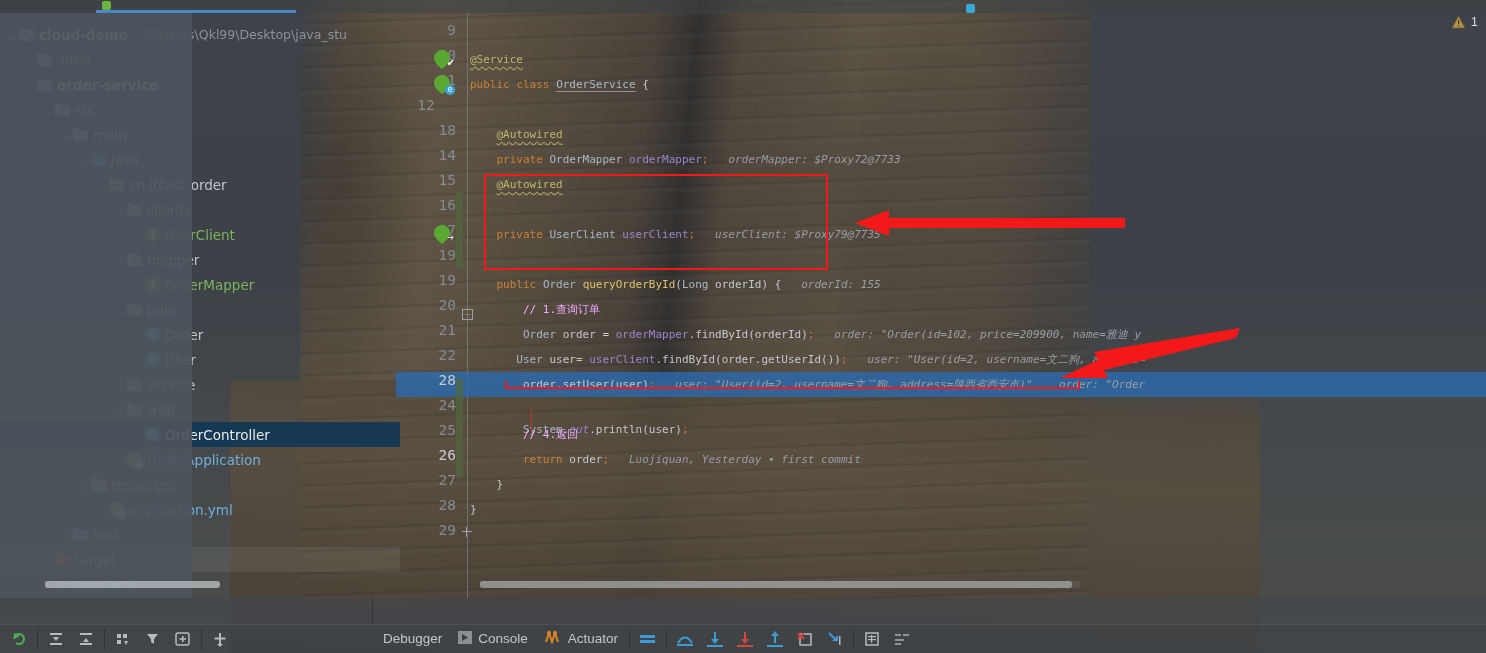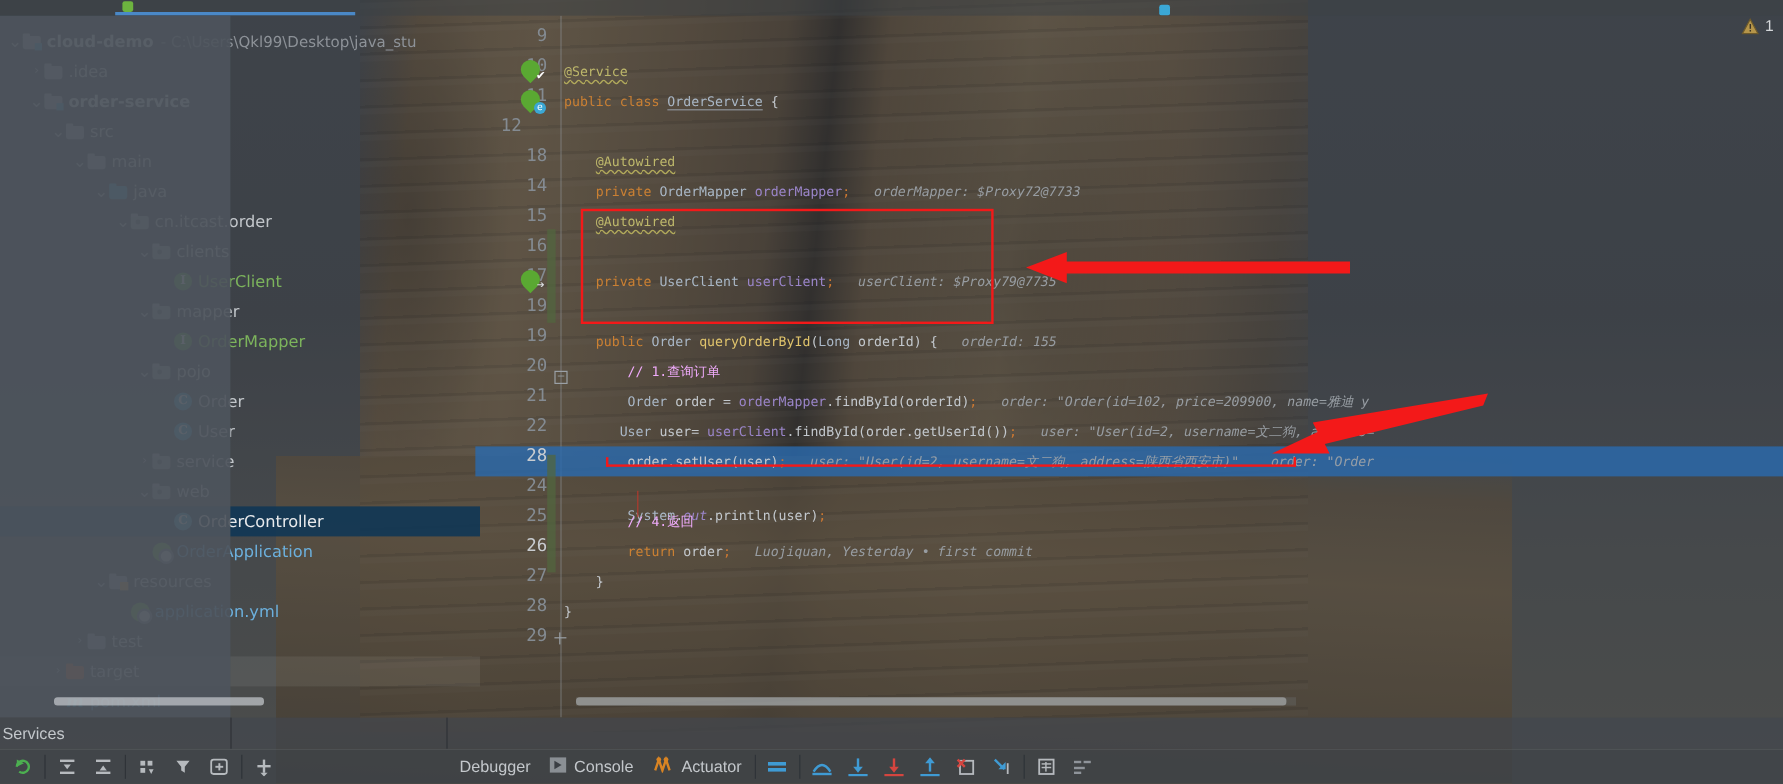--- a/index.html
+++ b/index.html
@@ -542,23 +542,20 @@
   <div class="redunderline" style="left:505px; top:381px; width:575px; height:8px; border-top:none;"></div>
 
   <svg class="arrowsvg" style="left:855px; top:205px;" width="270" height="36" viewBox="0 0 270 36">
     <polygon points="0,18 34,5 34,13 270,13 270,23 34,23 34,31" fill="#f31919"></polygon>
   </svg>
   <svg class="arrowsvg" style="left:1060px; top:326px;" width="180" height="60" viewBox="0 0 180 60">
     <polygon points="0,52 38,34 34,26 180,2 176,12 44,44 48,52" fill="#f31919"></polygon>
   </svg>
 
   <div class="servicesbar"></div>
-  <div class="servicestab">
-    <span>Services</span>
-  </div>
   <div class="servicestab2"></div>
 
   <div class="bottombar"></div>
   <div class="tinyline"></div>
 
   <div class="btoolbar" style="left:4px;">
     <div class="btn-ico">
       <svg width="16" height="16" viewBox="0 0 16 16">
           <path d="M3 8a5 5 0 1 1 2 4" fill="none" stroke="#4caf50" stroke-width="2"></path>
           <polygon points="3,2 9,5 3,8" fill="#4caf50"></polygon>

